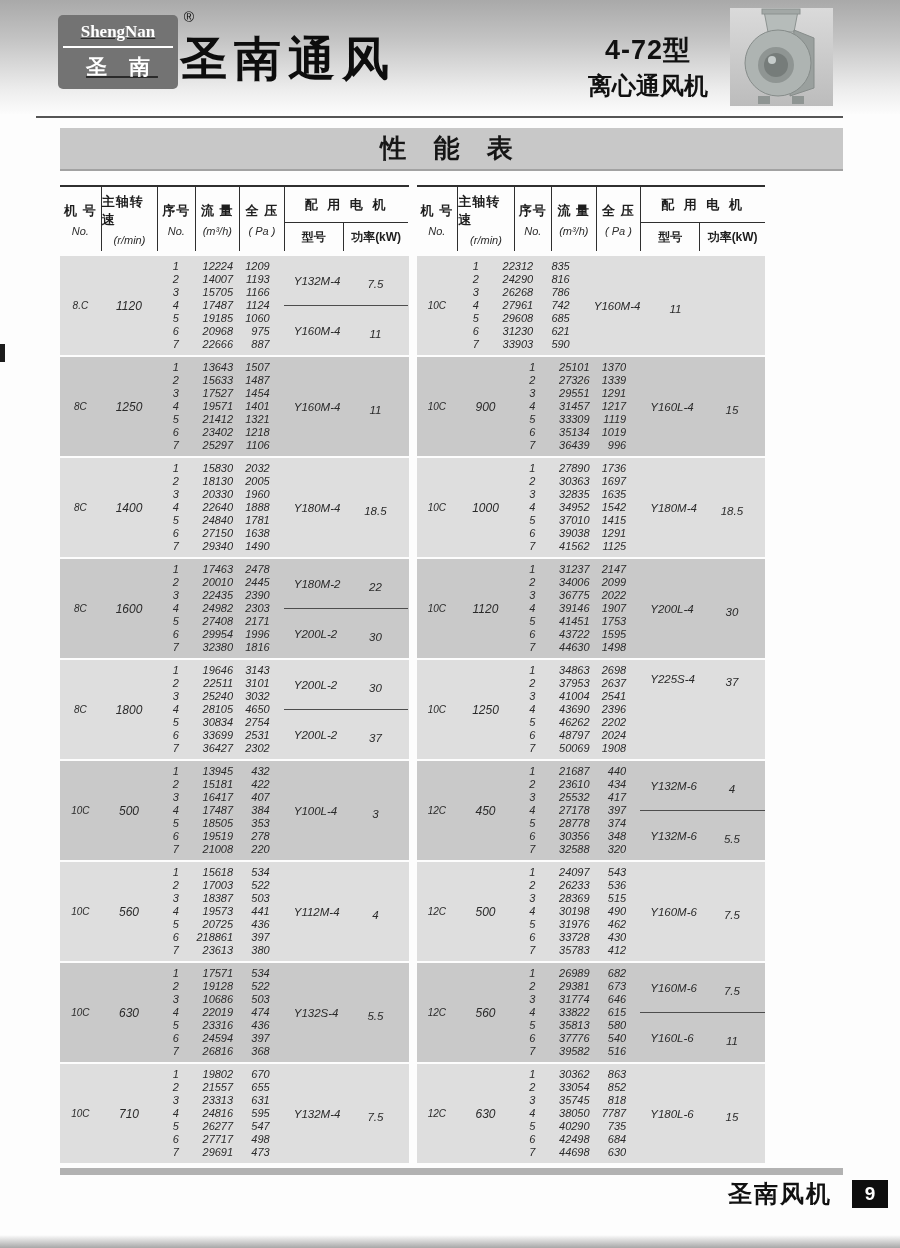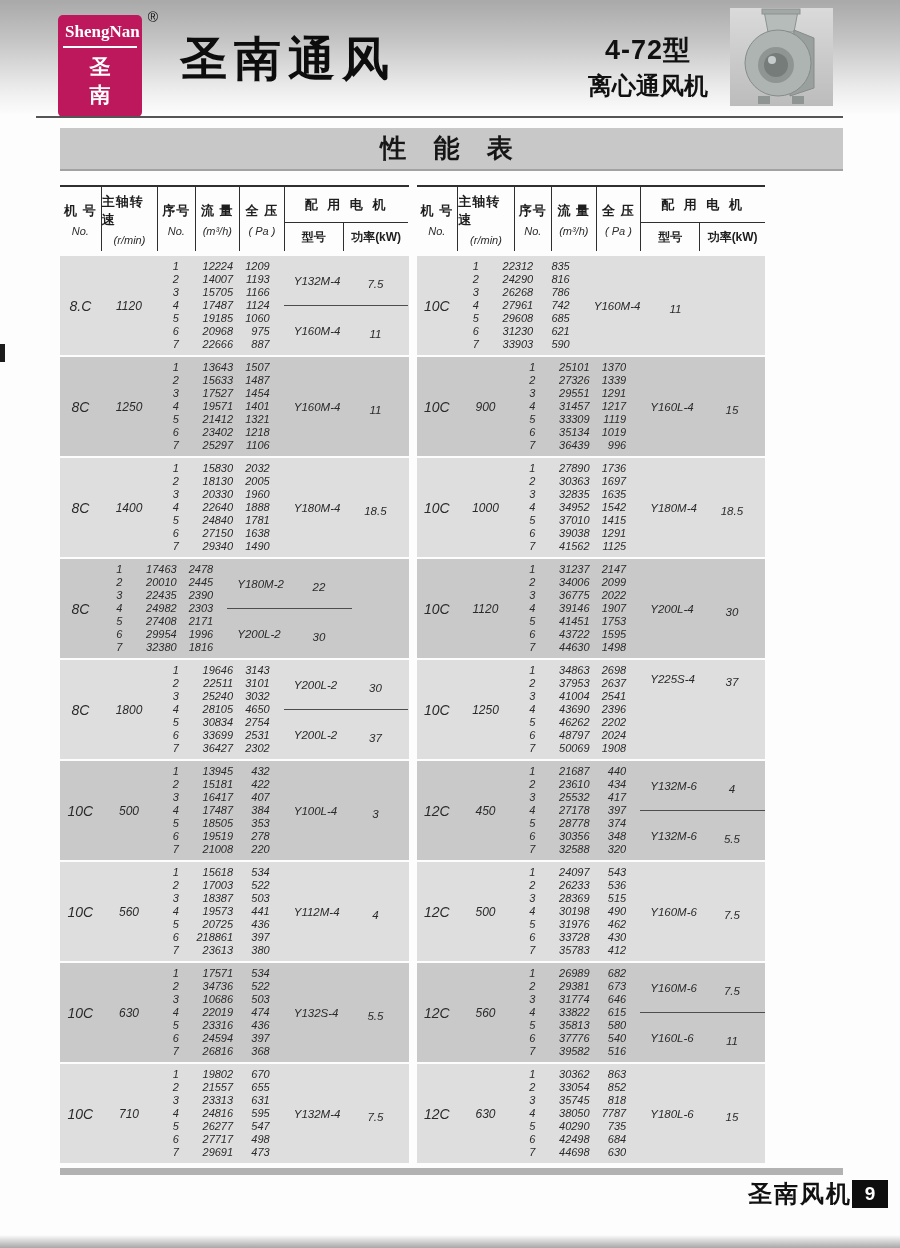--- a/index.html
+++ b/index.html
@@ -8,21 +8,21 @@
           font-family:"Liberation Sans", sans-serif; color:#2a2a2a; }
 
   
   .top-band { position:absolute; top:0; left:0; right:0; height:114px;
               background:linear-gradient(180deg,#a9a9a9 0%, #c4c4c4 35%, #eeeeee 80%, #fcfcfc 100%); }
   .bottom-band { position:absolute; bottom:0; left:0; right:0; height:13px;
                  background:linear-gradient(180deg,#fdfdfd 0%, #a8a8a8 100%); }
   .crop-tick { position:absolute; left:0; top:344px; width:5px; height:18px; background:#1c1c1c; }
 
   .logo { position:absolute; top:15px; left:58px; }
-  .logo-box { background:#be185d; border-radius:5px; padding:4px 5px 5px; width:84px; }
+  .logo-box { background:#737373; border-radius:5px; padding:4px 5px 5px; width:120px;text-decoration:underline; }
   .logo-en { color:#fff; font-family:"Liberation Serif", serif; font-weight:bold; font-size:17px;
              text-align:center; padding:3px 2px 4px; border-bottom:2px solid #fff; }
   .logo-zh { color:#fff; font-weight:bold; font-size:21px; letter-spacing:8px; text-align:center;
              padding:5px 0 3px 8px; }
   .reg { position:absolute; top:-6px; right:-16px; font-size:14px; color:#111; }
 
   .brand-title { position:absolute; top:28px; left:180px; font-size:47px; font-weight:bold;
                  letter-spacing:7px; color:#0d0d0d; }
   .model-block { position:absolute; top:32px; right:192px; text-align:center; font-weight:bold; color:#111; }
   .model-l1 { font-size:27px; letter-spacing:1px; }
@@ -55,38 +55,38 @@
                 font-size:13px; font-weight:bold; letter-spacing:3px; color:#1d1d1d; }
   .msub { height:45%; display:flex; align-items:center; justify-content:center;
           border-top:1px solid #2f2f2f; font-size:12px; font-weight:bold; color:#1d1d1d; }
   .msub-model { width:47%; }
   .msub-power { width:53%; border-left:1px solid #2f2f2f; }
 
   .groups { margin-top:5px; }
   .group { height:99px; margin-bottom:2px; display:flex; font-style:italic; }
   .group.light { background:#dedede; }
   .group.dark  { background:#c9c9c9; }
-  .gc1 { width:11.7%; display:flex; align-items:center; justify-content:center; font-size:14px; }
+  .gc1 { width:11.7%; display:flex; align-items:center; justify-content:center; font-size:10px; }
   .gc2 { width:16.2%; display:flex; align-items:center; justify-content:center; font-size:12px; }
   .rows { width:36.3%; display:flex; flex-direction:column; justify-content:center; }
   .rline { display:flex; height:12.9px; font-size:11px; line-height:12.9px; }
   .rseq   { width:29.5%; text-align:center; }
   .rflow  { width:35.25%; text-align:right; padding-right:6px; }
   .rpress { width:35.25%; text-align:right; padding-right:14px; }
   .motors { width:35.8%; display:flex; flex-direction:column; }
   .motor-entry { flex:1; display:flex; align-items:center; font-size:11.5px; }
   .motor-entry + .motor-entry { border-top:1px solid #4d4d4d; }
   .motors.top .motor-entry.single { flex:0 0 38%; }
   .mmodel { width:47%; padding-left:10px; }
   .mpower { width:53%; text-align:center;margin-top:6px; }
 
   
   .footer-bar { position:absolute; top:1168px; left:60px; width:783px; height:7px; background:#b2b2b2; }
   .footer-row { position:absolute; top:1179px; left:60px; width:828px; height:30px;
-                display:flex; justify-content:flex-end; align-items:center; gap:0; }
+                display:flex; justify-content:flex-end; align-items:center; gap:20px; }
   .footer-brand { font-size:24px; font-weight:bold; letter-spacing:2px; color:#111; }
   .page-box { width:36px; height:28px; background:#0e0e0e; color:#fff; font-size:19px; font-weight:bold;
               display:flex; align-items:center; justify-content:center; }
 </style>
 </head>
 <body>
 
 <div class="page">
   <div class="top-band"></div>
   <div class="bottom-band"></div>
@@ -297,20 +297,21 @@
             </div>
     <div class="motors">
               <div class="motor-entry single">
                 <span class="mmodel">Y180M-4</span>
                 <span class="mpower">18.5</span>
               </div>
             </div>
   </div>
           <div class="group dark">
     <div class="gc1">8C</div>
+    <div class="gc2">1600</div>
     <div class="rows">
               <div class="rline">
                 <span class="rseq">1</span>
                 <span class="rflow">17463</span>
                 <span class="rpress">2478</span>
               </div>
               <div class="rline">
                 <span class="rseq">2</span>
                 <span class="rflow">20010</span>
                 <span class="rpress">2445</span>
@@ -501,21 +502,21 @@
     <div class="gc1">10C</div>
     <div class="gc2">630</div>
     <div class="rows">
               <div class="rline">
                 <span class="rseq">1</span>
                 <span class="rflow">17571</span>
                 <span class="rpress">534</span>
               </div>
               <div class="rline">
                 <span class="rseq">2</span>
-                <span class="rflow">34736</span>
+                <span class="rflow">19128</span>
                 <span class="rpress">522</span>
               </div>
               <div class="rline">
                 <span class="rseq">3</span>
                 <span class="rflow">10686</span>
                 <span class="rpress">503</span>
               </div>
               <div class="rline">
                 <span class="rseq">4</span>
                 <span class="rflow">22019</span>

